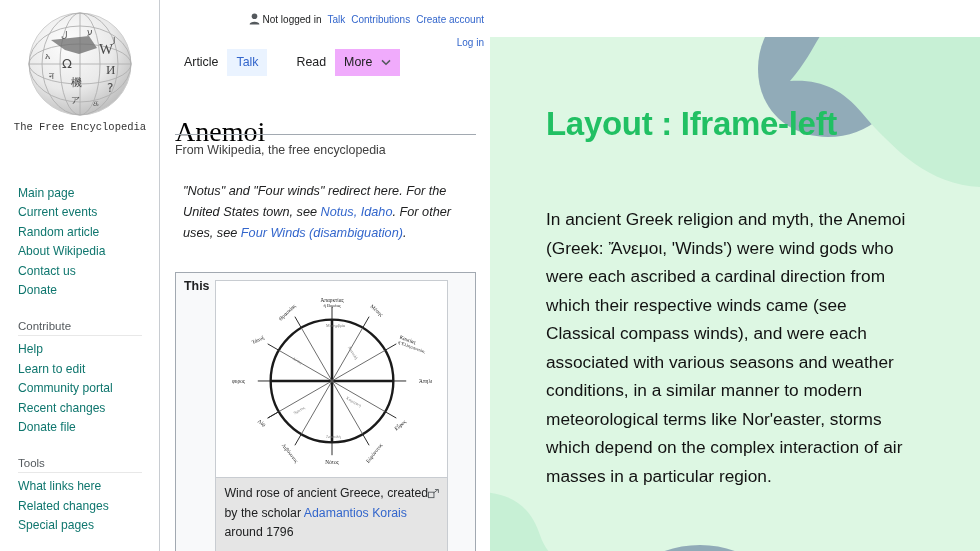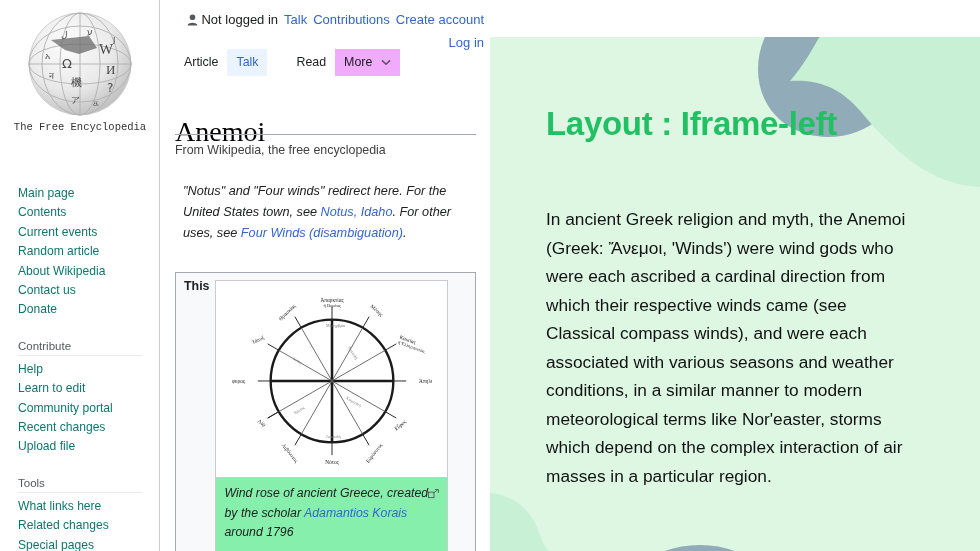--- a/index.html
+++ b/index.html
@@ -58,21 +58,21 @@
 
   
   #wiki-content {
     position: absolute; left: 161px; top: 0;
     width: 329px; height: 551px;
     background: #fff;
     padding: 0;
   }
   #user-links {
     position: absolute; right: 6px; top: 9px;
-    text-align: right; font-size: 13px; line-height: 21px;
+    text-align: right; font-size: 10px; line-height: 21px;
     white-space: nowrap; color: #202122;
   }
   #user-links a { color: #3366cc; text-decoration: none; margin-left: 6px; }
   .person-icon { display: inline-block; vertical-align: -2px; margin-right: 3px; }
 
   #tab-bar {
     position: absolute; left: 14px; top: 48px;
     display: flex; align-items: flex-end; height: 28px; text-align: right;
   }
   .tab {
@@ -126,23 +126,22 @@
   }
   #windrose-holder {
     width: 100%; height: 196px;
     display: flex; align-items: center; justify-content: center;
     background: #fff; padding: 4px;
   }
   #caption {
     position: relative;
     padding: 6px 8px 8px 8px;
     font-size: 12.3px; line-height: 19.5px; color: #202122;
-    background: #86efac;
+    background: #e5e5e5;
     border-top: 1px solid #c8ccd1;
-    font-style: italic;
   }
   #caption a { color: #3366cc; text-decoration: none; }
   #enlarge-icon { position: absolute; right: 8px; top: 8px; }
 
   
   #green-panel {
     position: relative;
     width: 490px; height: 551px;
     flex: 0 0 490px;
     overflow: hidden;
@@ -202,35 +201,34 @@
               <text x="72" y="96" font-size="9">க</text>
             </g>
             <path d="M30 30 L68 26 L76 38 L58 44 L44 40 Z" fill="#6f6f6f" opacity="0.78"></path>
           </svg>
         </div>
         <div class="tagline">The Free Encyclopedia</div>
       </div>
 
       <div class="nav-group" style="margin-top:24px;">
         <a class="nav-link" href="#">Main page</a>
-        <a class="nav-link" href="#">Contents</a>
         <a class="nav-link" href="#">Current events</a>
         <a class="nav-link" href="#">Random article</a>
         <a class="nav-link" href="#">About Wikipedia</a>
         <a class="nav-link" href="#">Contact us</a>
         <a class="nav-link" href="#">Donate</a>
       </div>
 
       <div class="nav-group" style="margin-top:16px;">
         <div class="nav-heading">Contribute</div>
         <a class="nav-link" href="#">Help</a>
         <a class="nav-link" href="#">Learn to edit</a>
         <a class="nav-link" href="#">Community portal</a>
         <a class="nav-link" href="#">Recent changes</a>
-        <a class="nav-link" href="#">Upload file</a>
+        <a class="nav-link" href="#">Donate file</a>
       </div>
 
       <div class="nav-group" style="margin-top:16px;">
         <div class="nav-heading">Tools</div>
         <a class="nav-link" href="#">What links here</a>
         <a class="nav-link" href="#">Related changes</a>
         <a class="nav-link" href="#">Special pages</a>
       </div>
     </div>
 

